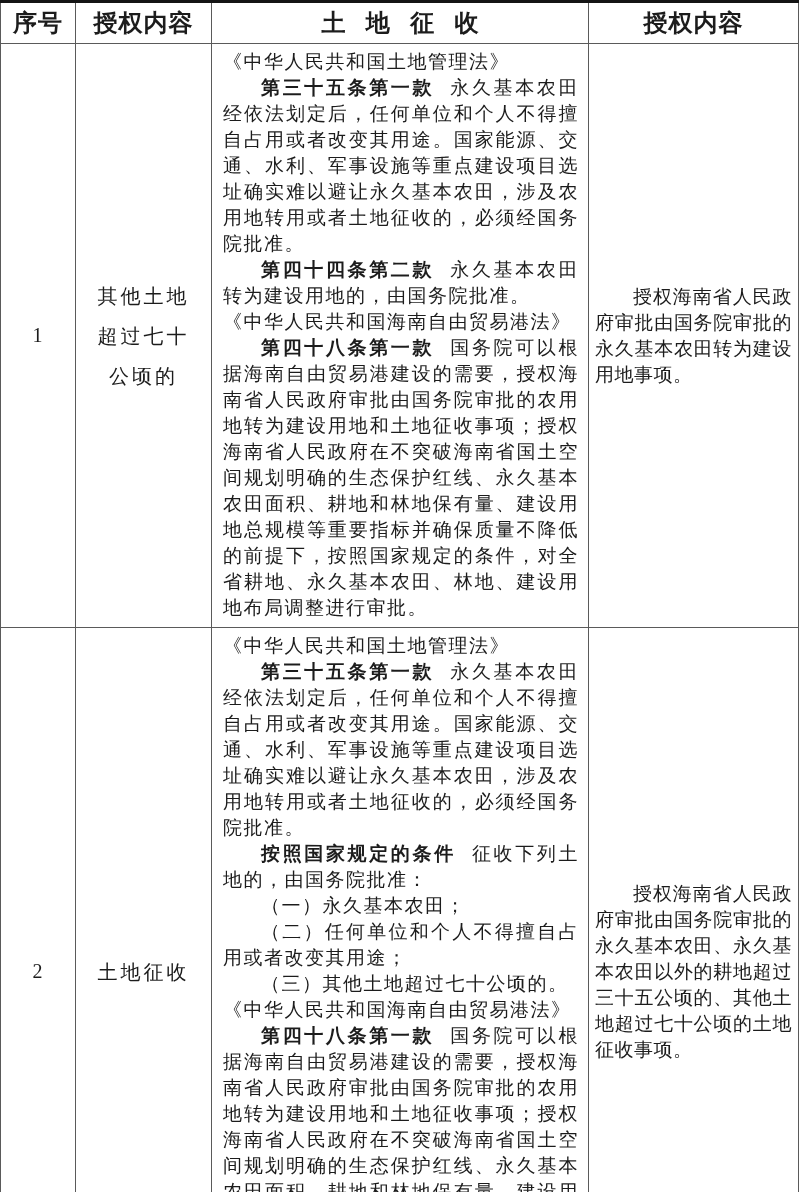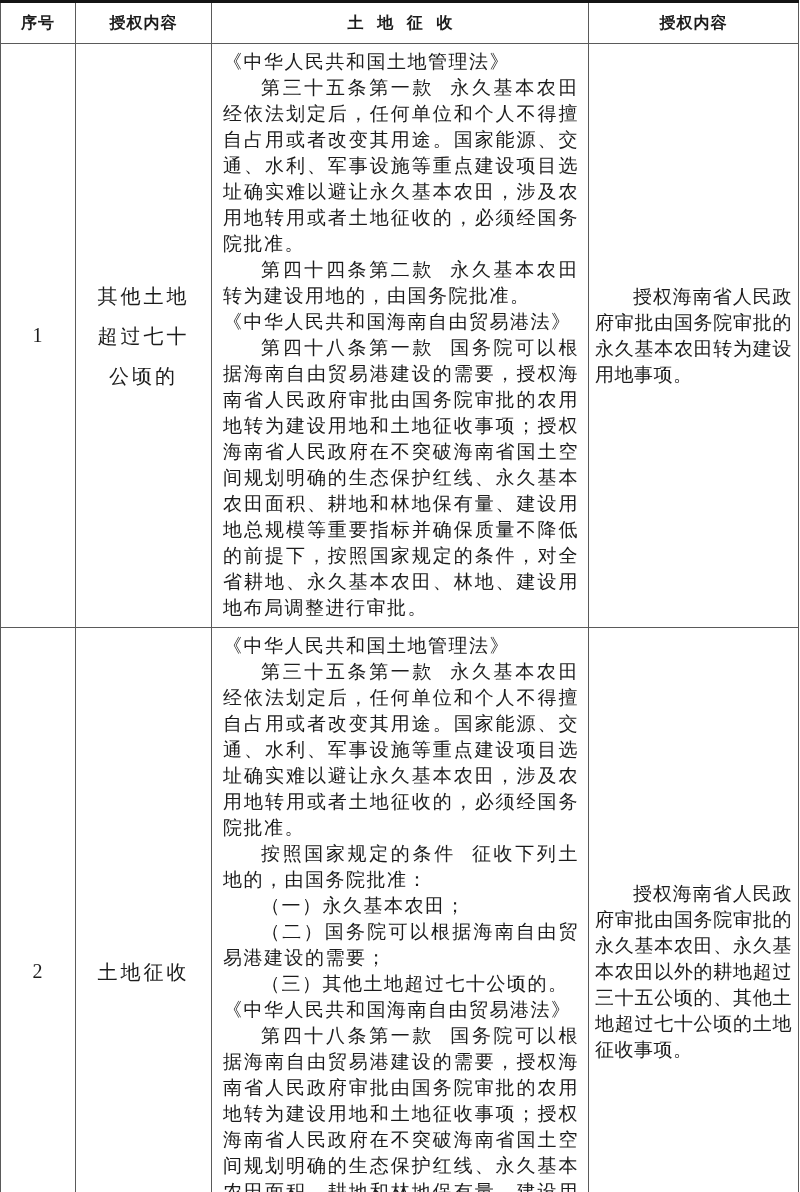--- a/index.html
+++ b/index.html
@@ -26,21 +26,21 @@
   }
   .auth-table th, .auth-table td {
     border: 1px solid #5a5a5a;
     vertical-align: middle;
     box-sizing: border-box;
   }
   .auth-table thead th {
     height: 42px;
     font-family: "Liberation Sans", "DejaVu Sans", sans-serif;
     font-weight: bold;
-    font-size: 16px;
+    font-size: 24px;
     text-align: center;
     padding: 0;
     letter-spacing: 1px;
   }
   .auth-table thead th.spread {
     letter-spacing: 0.85em;
     text-indent: 0.85em;
   }
   td.c-index {
     text-align: center;
@@ -68,21 +68,21 @@
   p.law-title {
     text-indent: 0;
   }
   p.law-title.gap {
     margin-top: 0;
   }
   p.law-para {
     text-indent: 2em;
   }
   .lead {
-    font-weight: normal;
+    font-weight: bold;
     margin-right: 0.85em;
   }
   td.c-auth {
     vertical-align: middle;
     padding: 4px 6px;
   }
   td.c-auth p {
     text-indent: 2em;
     letter-spacing: 0.5px;
   }
@@ -123,21 +123,21 @@
   </tr>
 
   <tr>
     <td class="c-index">2</td>
     <td class="c-name">土地征收</td>
     <td class="c-legal">
             <p class="law-title">《中华人民共和国土地管理法》</p>
             <p class="law-para"><span class="lead">第三十五条第一款</span>永久基本农田经依法划定后，任何单位和个人不得擅自占用或者改变其用途。国家能源、交通、水利、军事设施等重点建设项目选址确实难以避让永久基本农田，涉及农用地转用或者土地征收的，必须经国务院批准。</p>
             <p class="law-para"><span class="lead">按照国家规定的条件</span>征收下列土地的，由国务院批准：</p>
             <p class="law-para">（一）永久基本农田；</p>
-            <p class="law-para">（二）国务院可以根据海南自由贸易港建设的需要；</p>
+            <p class="law-para">（二）任何单位和个人不得擅自占用或者改变其用途；</p>
             <p class="law-para">（三）其他土地超过七十公顷的。</p>
             <p class="law-title gap">《中华人民共和国海南自由贸易港法》</p>
             <p class="law-para"><span class="lead">第四十八条第一款</span>国务院可以根据海南自由贸易港建设的需要，授权海南省人民政府审批由国务院审批的农用地转为建设用地和土地征收事项；授权海南省人民政府在不突破海南省国土空间规划明确的生态保护红线、永久基本农田面积、耕地和林地保有量、建设用地总规模等重要指标并确保质量不降低的前提下，按照国家规定的条件，对全省耕地、永久基本农田、林地、建设用地布局调整进行审批。</p>
           </td>
     <td class="c-auth">
       <p>授权海南省人民政府审批由国务院审批的永久基本农田、永久基本农田以外的耕地超过三十五公顷的、其他土地超过七十公顷的土地征收事项。</p>
     </td>
   </tr>
 </tbody>
   </table>

